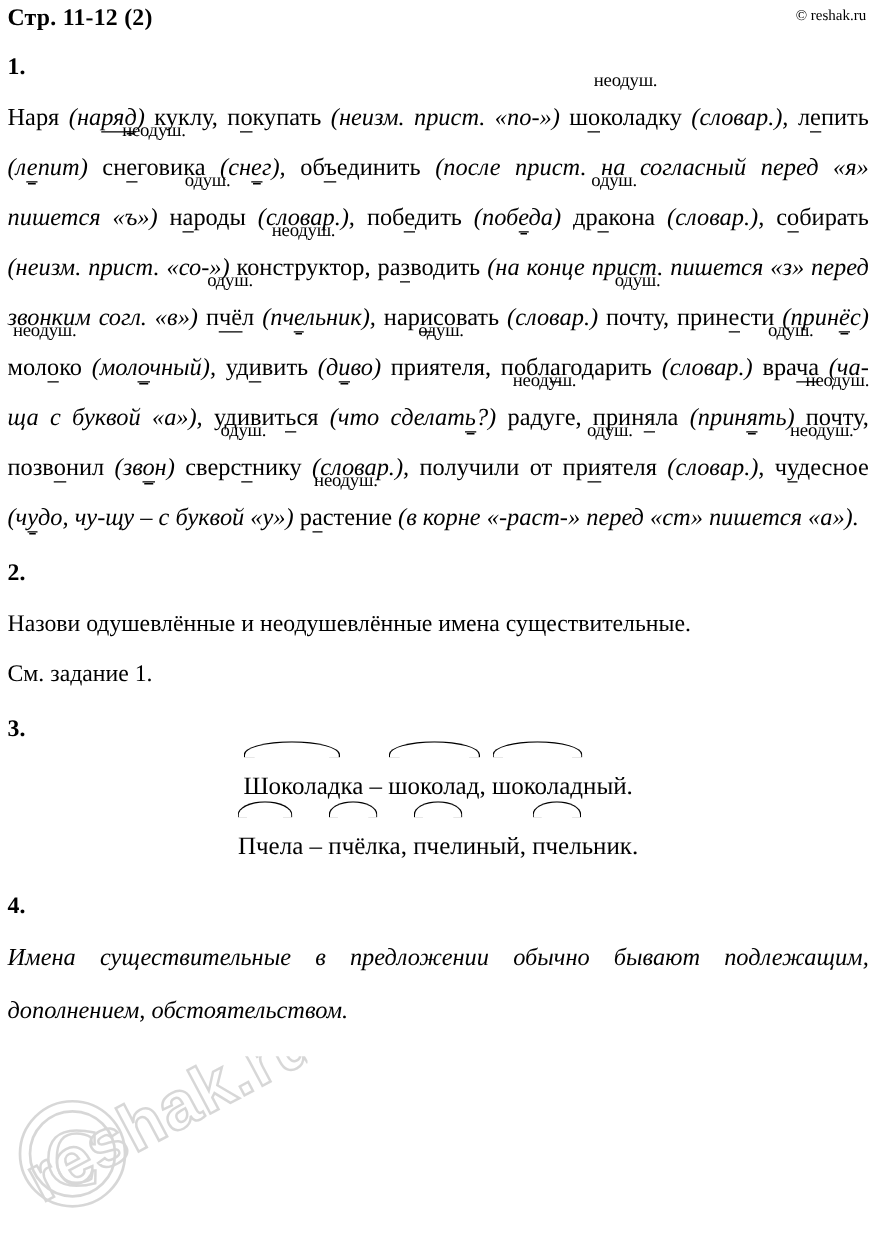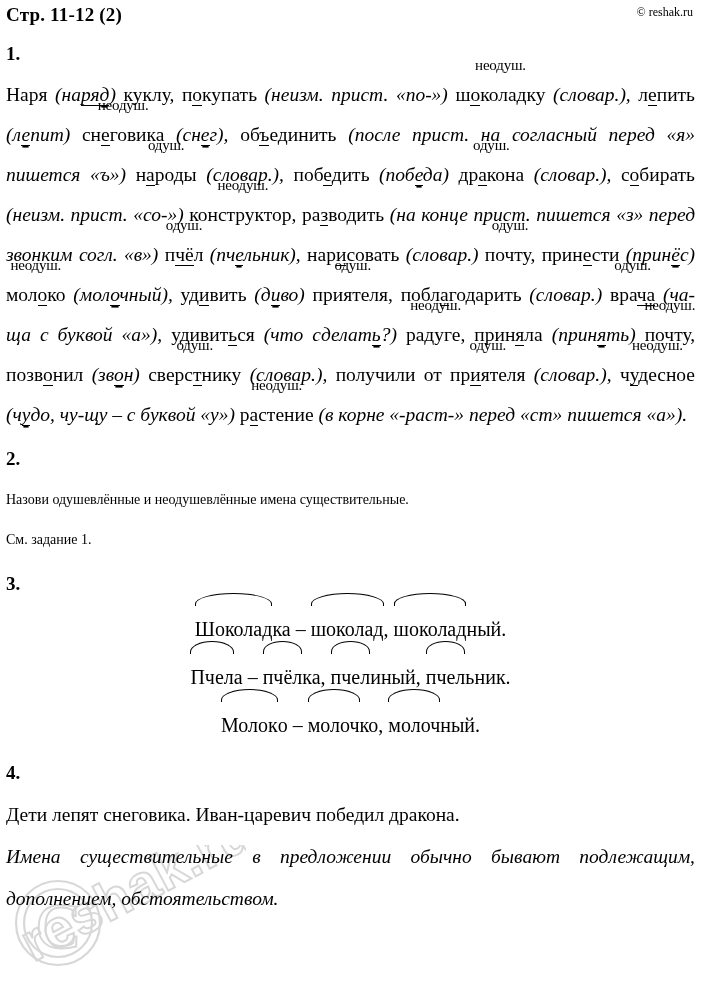--- a/index.html
+++ b/index.html
@@ -82,21 +82,21 @@
     white-space: nowrap;
     letter-spacing: -0.2px;
   }
 
   
   .u  { border-bottom: 1.4px solid #000; }
   .uu { border-bottom: 1.4px solid #000; box-shadow: 0 3px 0 -1.4px #000; }
 
   
   .ex2 {
-    font-size: 14px;
+    font-size: 19px;
     line-height: 40px;
     text-align: justify;
     text-align-last: left;
   }
 
   
   .ex3 {
     font-size: 20px;
     line-height: 48px;
   }
@@ -193,25 +193,23 @@
 <span class="noted"><span class="note">неодуш.</span>р<span class="u">а</span>стение</span> <span class="ital">(в корне «-раст-» перед «ст» пишется «а»).</span></div>
 
   <div class="task-number">2.</div>
   <div class="ex2">Назови одушевлённые и неодушевлённые имена существительные.</div>
   <div class="ex2" style="text-align:right;">См. задание 1.</div>
 
   <div class="task-number">3.</div>
   <div class="ex3">
     <div class="ex3-line"><span class="root"><span class="arc"></span>Шоколад</span><span>ка</span> – <span class="root"><span class="arc"></span>шоколад</span><span>,</span> <span class="root"><span class="arc"></span>шоколад</span><span>ный.</span></div>
     <div class="ex3-line"><span class="root"><span class="arc"></span>Пчел</span><span>а</span> – <span class="root"><span class="arc"></span>пчёл</span><span>ка,</span> <span class="root"><span class="arc"></span>пчел</span><span>иный,</span> <span class="root"><span class="arc"></span>пчел</span><span>ьник.</span></div>
-    <div class="ex3-line"><span class="root"><span class="arc"></span>Молок</span><span>о</span> – <span class="root"><span class="arc"></span>молоч</span><span>ко,</span> <span class="root"><span class="arc"></span>молоч</span><span>ный.</span></div>
   </div>
 
   <div class="task-number">4.</div>
-  <div class="ex4">Дети лепят снеговика. Иван-царевич победил дракона.</div>
   <div class="ex4 ex4-rule">Имена существительные в предложении обычно бывают подлежащим, дополнением, обстоятельством.</div>
 
 </div>
 
 <div class="watermark">
   <svg width="240" height="130" viewBox="0 0 240 130" xmlns="http://www.w3.org/2000/svg" aria-hidden="true">
     <circle cx="52" cy="78" r="42" fill="none" stroke="#b8b8b8" stroke-width="2.2"></circle>
     <circle cx="52" cy="78" r="34" fill="none" stroke="#b8b8b8" stroke-width="2.2"></circle>
     <text x="52" y="103" font-family="'Liberation Serif', serif" font-size="66" fill="none" stroke="#b8b8b8" stroke-width="2" text-anchor="middle">C</text>
     <g transform="rotate(-28 110 60)">

